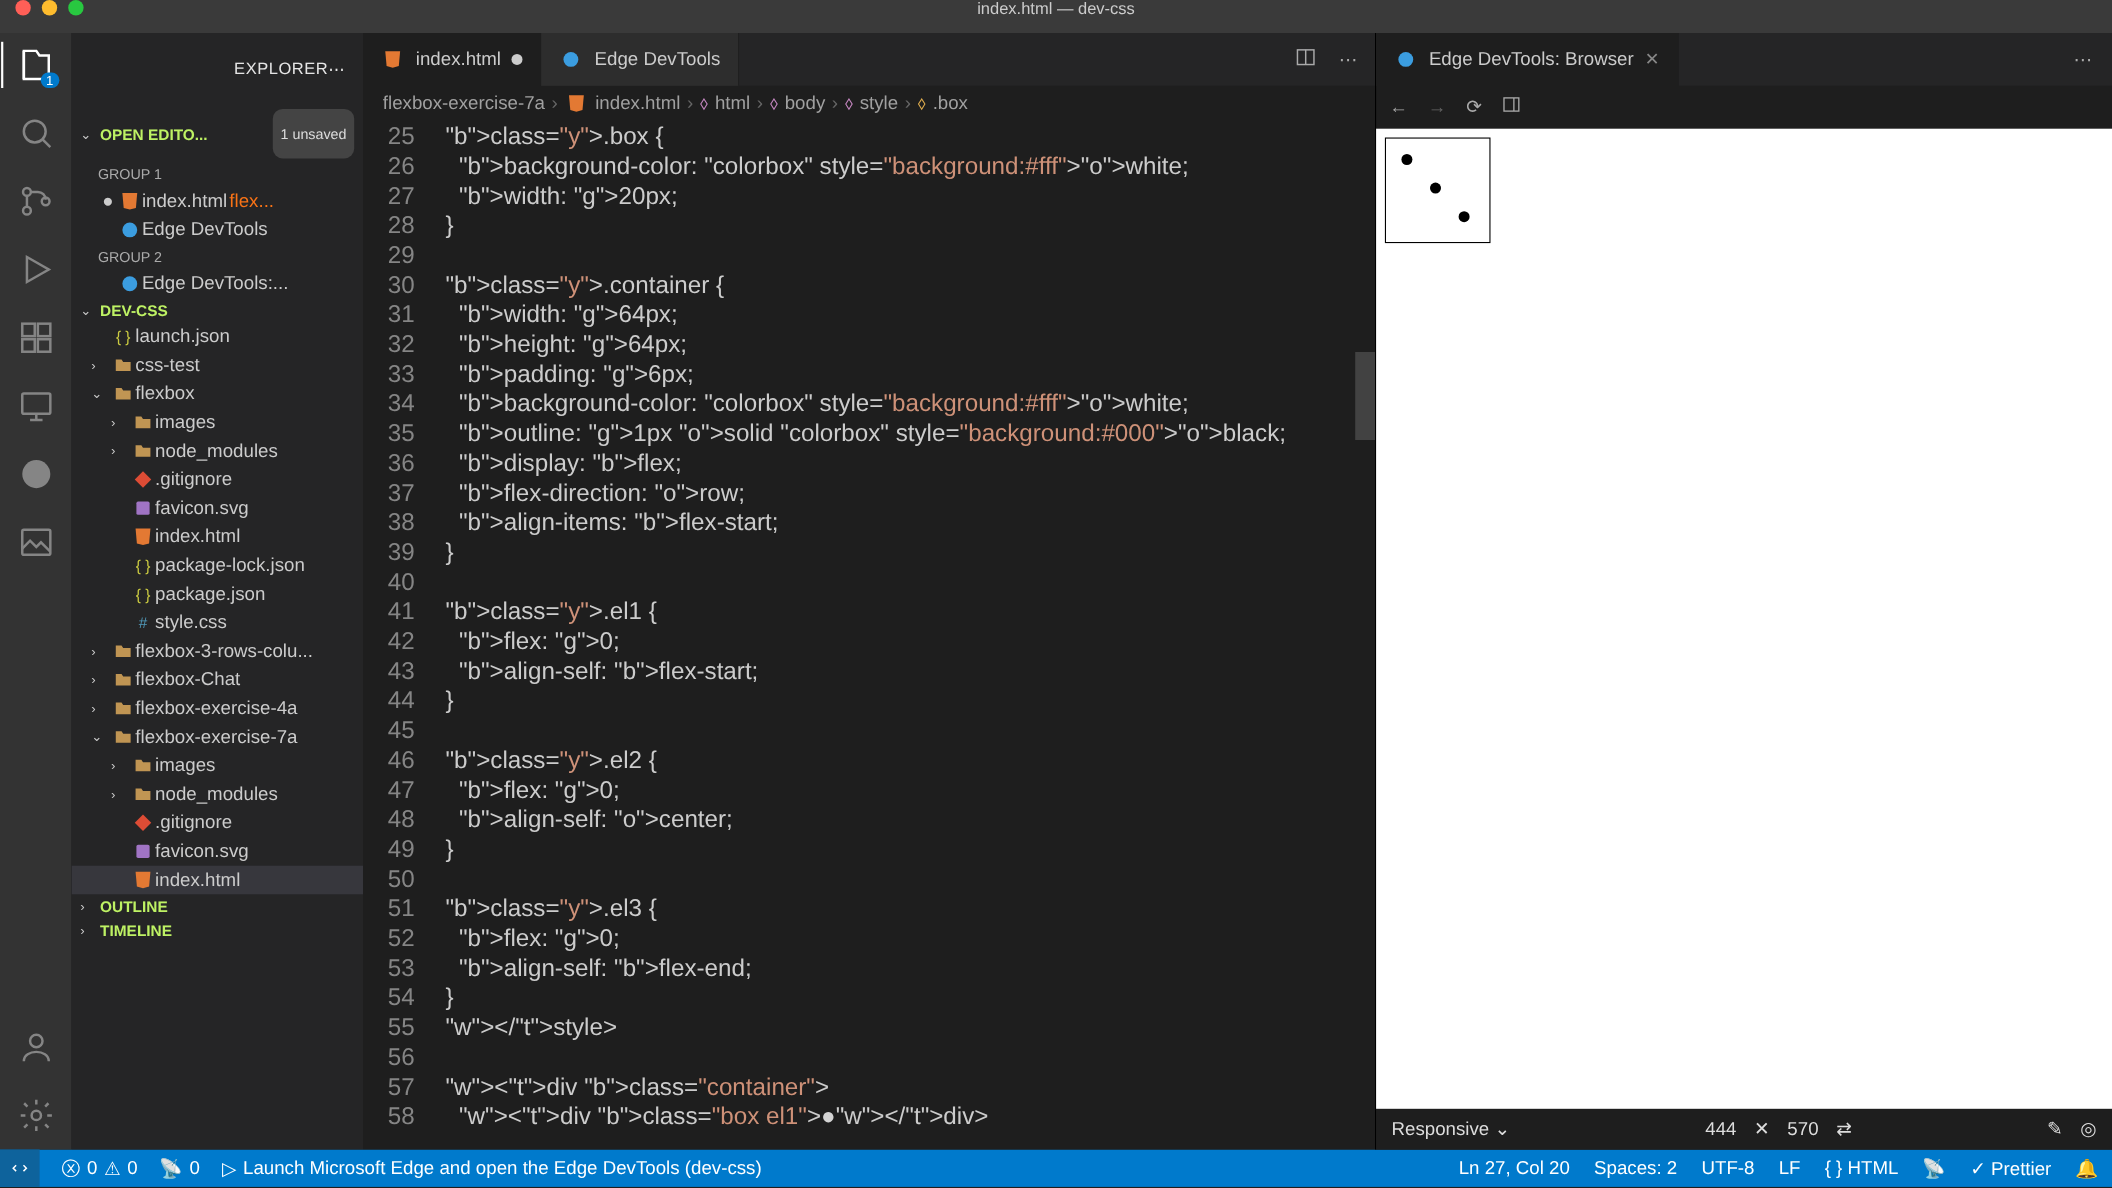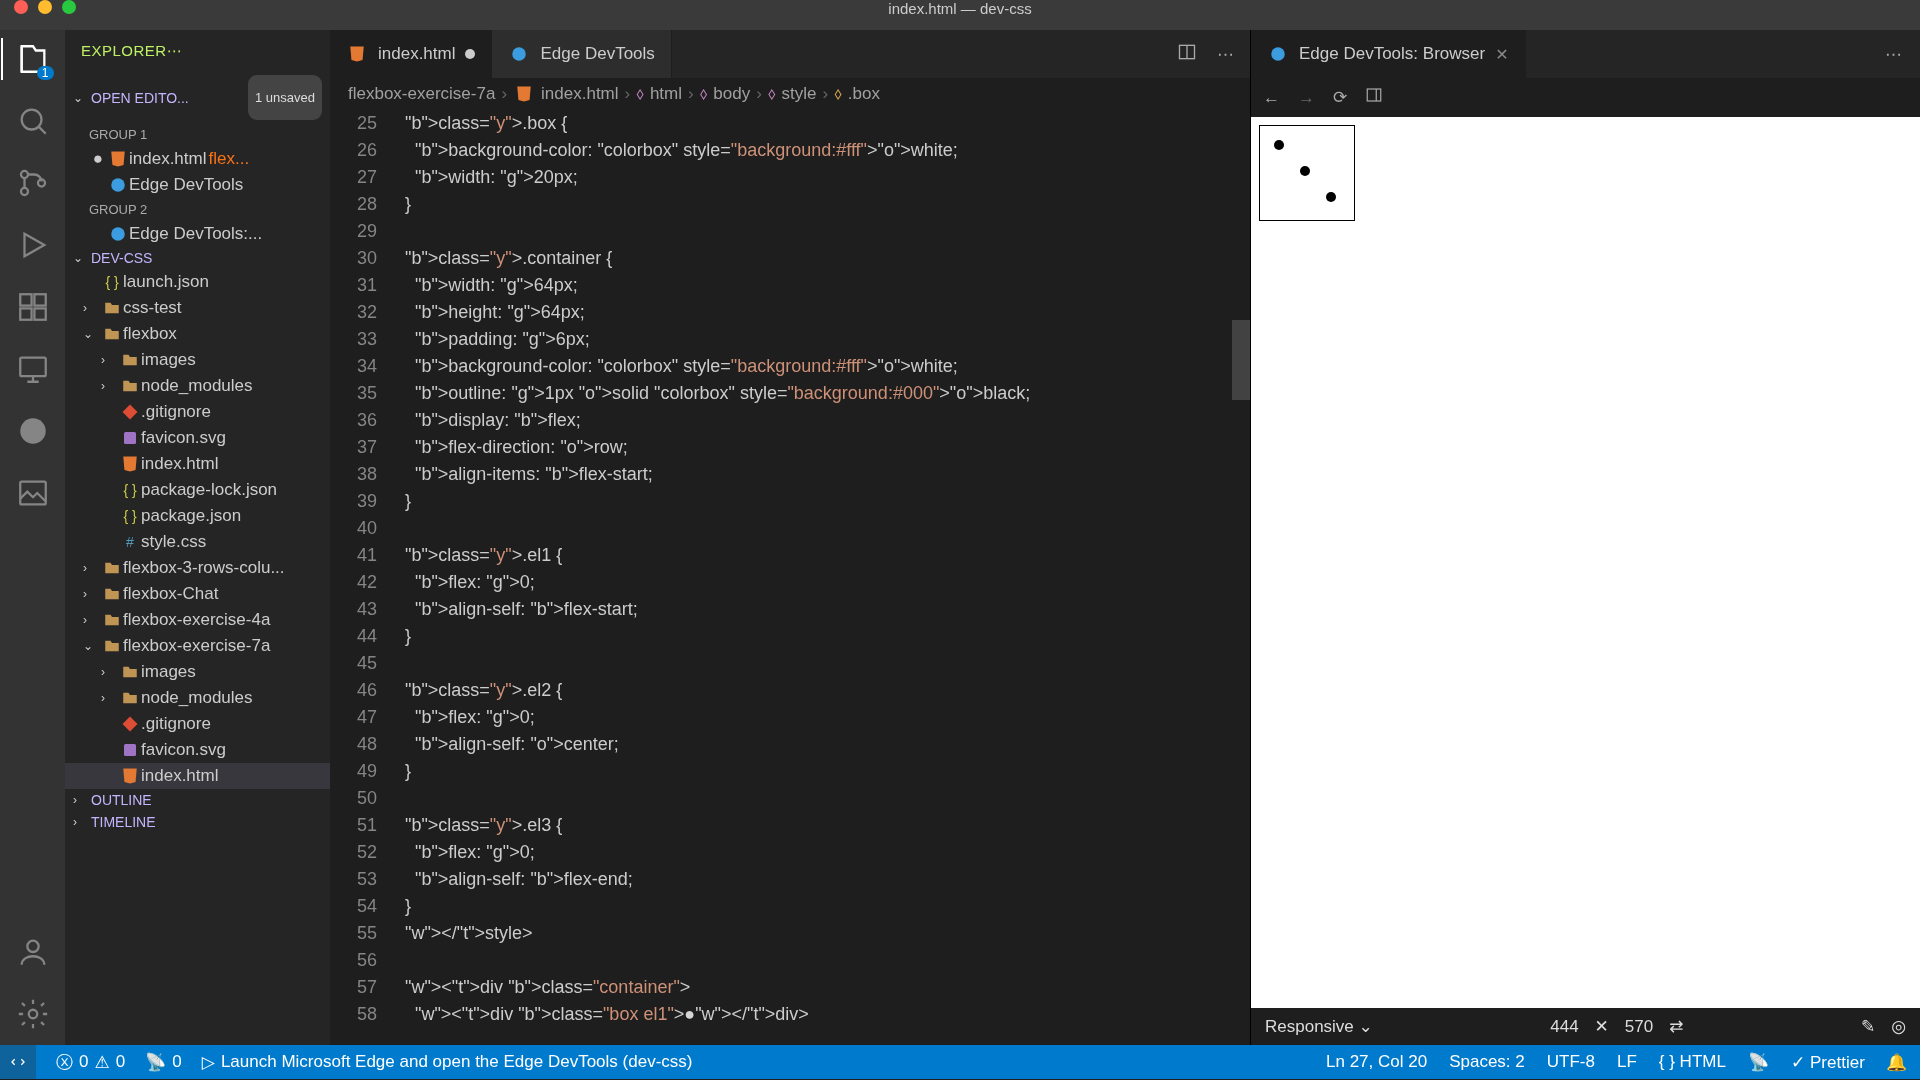--- a/index.html
+++ b/index.html
@@ -10,39 +10,39 @@
 .red{background:#ff5f57}.yellow{background:#febc2e}.green{background:#28c840}
 .title-text{position:absolute;left:50%;transform:translateX(-50%);color:#ccc;font-size:15px}
 .main{display:flex;height:1015px}
 .activity{width:65px;background:#333;display:flex;flex-direction:column;align-items:center;padding-top:12px;gap:28px}
 .aicon{width:34px;height:34px;display:flex;align-items:center;justify-content:center;color:#858585;cursor:pointer;position:relative}
 .aicon.active{color:#fff}
 .aicon.active::before{content:"";position:absolute;left:-15px;top:-4px;bottom:-4px;width:2px;background:#fff}
 .badge{position:absolute;bottom:-4px;right:-4px;background:#007acc;color:#fff;font-size:12px;border-radius:10px;padding:0 5px;min-width:16px;text-align:center}
 .act-bottom{margin-top:auto;margin-bottom:14px;display:flex;flex-direction:column;gap:28px;align-items:center}
 .sidebar{width:265px;background:#252526;display:flex;flex-direction:column;overflow:hidden}
-.sb-head{display:flex;justify-content:flex-start;padding:12px 16px;color:#bef264;font-size:15px;letter-spacing:.5px}
+.sb-head{display:flex;justify-content:flex-end;padding:24px 16px;color:#e5e5e5;font-size:15px;letter-spacing:.5px}
 .sb-row{display:flex;align-items:center;padding:3px 8px;cursor:pointer;white-space:nowrap;overflow:hidden}
 .sb-row.sel{background:#37373d}
 .chev{width:18px;color:#ccc;font-size:12px}
 .ico{width:22px;display:flex;align-items:center;justify-content:center}
 .ico svg{width:18px;height:18px}
 .unsaved-b{background:#444;color:#ddd;font-size:13px;padding:15px 7px;border-radius:9px;margin-left:auto}
-.sb-hdr{color:#c4b5fd;font-weight:400;font-size:14px}
+.sb-hdr{color:#bef264;font-weight:700;font-size:14px}
 .grp{color:#aaa;font-size:13px;padding:4px 24px}
 .editor-group{flex:1;display:flex;flex-direction:column;background:#1e1e1e;min-width:0}
 .tabs{display:flex;background:#252526;height:48px;align-items:stretch}
 .tab{display:flex;align-items:center;padding:0 16px;gap:10px;background:#2d2d2d;border-right:1px solid #1e1e1e;cursor:pointer;font-size:17px}
 .tab.act{background:#1e1e1e}
 .tab-close{color:#888;font-size:16px}
 .tab-dot{width:10px;height:10px;background:#ccc;border-radius:50%}
 .tab-actions{margin-left:auto;display:flex;align-items:center;gap:20px;padding-right:16px;color:#aaa}
 .crumbs{display:flex;align-items:center;padding:6px 18px;font-size:17px;color:#a0a0a0;gap:6px}
 .crumbs .sep{color:#666}
-.code{flex:1;display:flex;overflow:hidden;position:relative;font-family:Menlo,Monaco,monospace;font-size:18px;line-height:27px}
+.code{flex:1;display:flex;overflow:hidden;position:relative;font-family:Menlo,Monaco,monospace;font-size:22px;line-height:27px}
 .gutter{width:75px;text-align:right;color:#858585;padding-right:28px;user-select:none}
 .lines{flex:1;position:relative}
 .ln{white-space:pre}
 .sel-hl{background:#264f78;position:absolute;height:27px;left:148px;right:0;top:108px;display:flex;align-items:center}
 .hint{position:absolute;color:#bde4ff;display:flex;align-items:center;gap:8px}.o{color:#ce9178}.w{color:#d4d4d4}
 .scrollbar{position:absolute;right:0;top:210px;width:18px;height:80px;background:#424242}
 .panel2{width:670px;background:#1e1e1e;border-left:1px solid #000;display:flex;flex-direction:column}
 .p2-tabs{display:flex;background:#252526;height:48px;align-items:stretch}
 .p2-tabs .tab-actions{padding-right:18px}
 .toolbar{display:flex;align-items:center;padding:8px 12px;gap:18px;color:#aaa}

